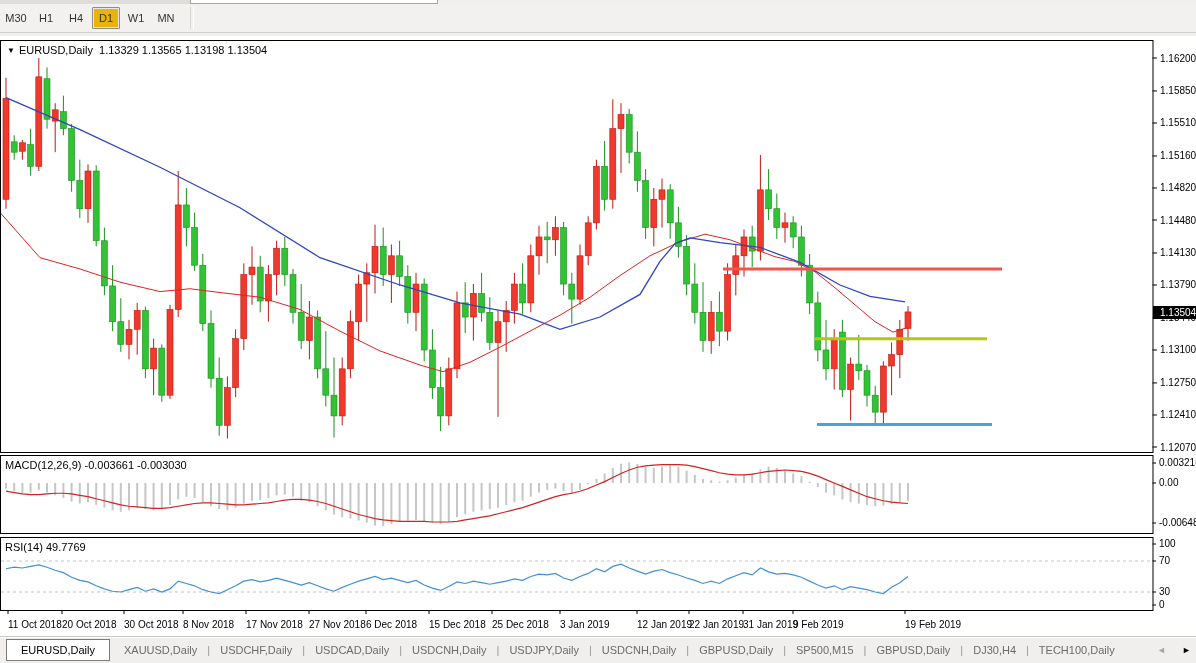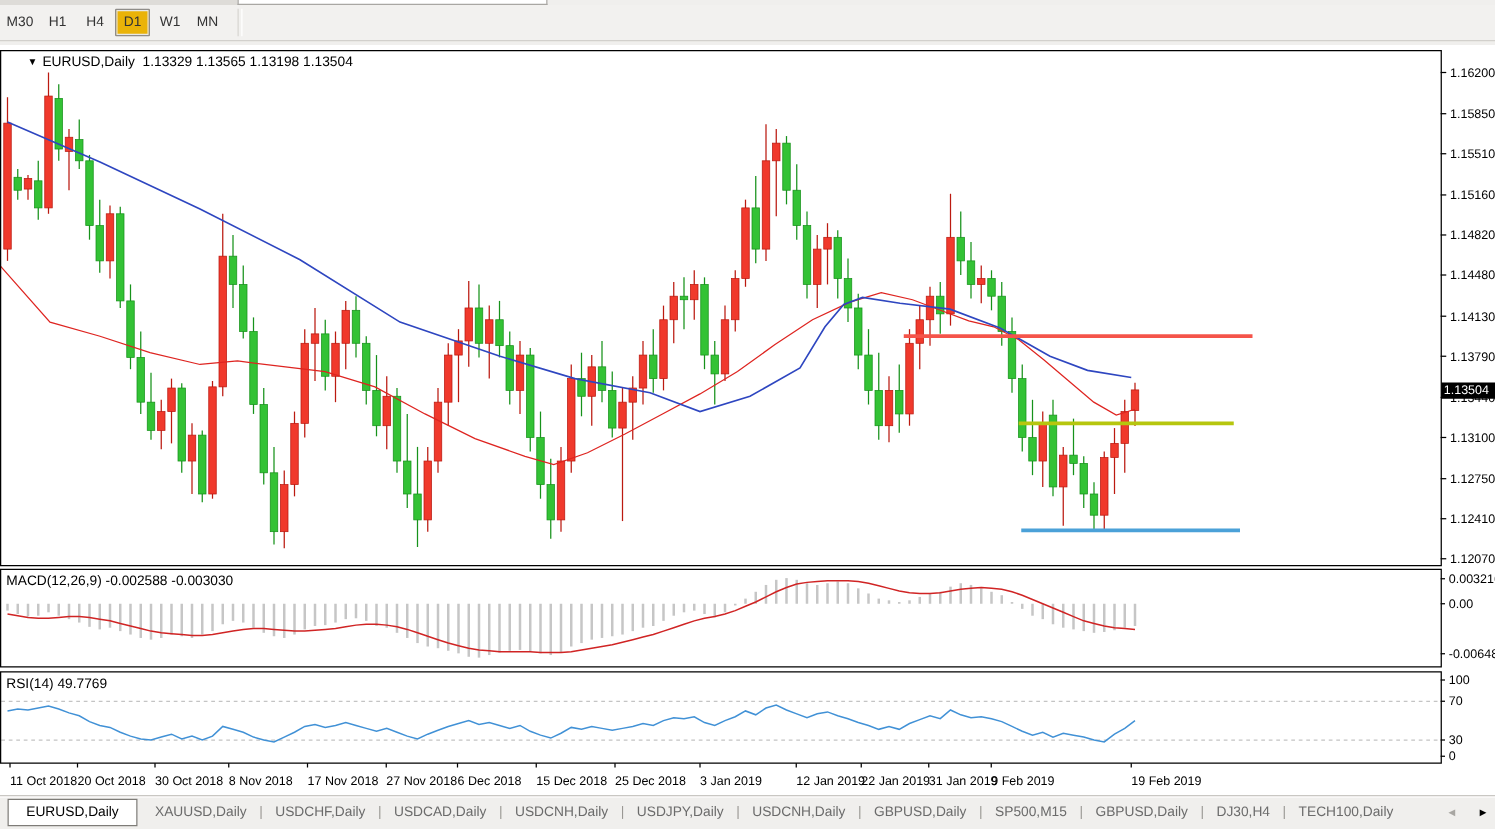--- a/index.html
+++ b/index.html
@@ -13,26 +13,26 @@
   #tf-toolbar{position:absolute;left:0;top:4px;width:1196px;height:29px;background:#f2f1ef;
     border-bottom:1px solid #d2d0cc;display:flex;align-items:center;padding-left:2px;box-sizing:border-box;}
   .tf-btn{width:26px;height:20px;line-height:20px;text-align:center;font-size:11px;color:#333;
     margin-right:2px;border:1px solid transparent;border-radius:1px;cursor:default;}
   .tf-btn.active{background:#eab308;border:1px solid #8f8d89;box-shadow:inset 0 0 0 1px #e8e8e6;}
   .tf-sep{width:2px;height:22px;margin-left:8px;border-left:1px solid #d8d6d2;border-right:1px solid #ffffff;}
   
   #chart-svg{position:absolute;left:0;top:36px;z-index:1;}
   
   .pane-label{position:absolute;z-index:2;font-size:11px;color:#000;white-space:nowrap;pointer-events:none;}
-  #symbol-line{left:22px;top:44px;z-index:2;}
+  #symbol-line{left:7px;top:44px;z-index:2;}
   #symbol-line .dd{display:inline-block;font-size:8px;vertical-align:1px;margin-right:4px;pointer-events:auto;}
   #macd-label{left:5px;top:459px;}
   #rsi-label{left:5px;top:541px;}
   #price-tag{position:absolute;left:1153px;top:306px;width:43px;height:13px;background:#000;color:#fff;
-    font-size:10px;line-height:13px;padding-left:2px;box-sizing:border-box;z-index:3;pointer-events:none;}
+    font-size:10px;line-height:13px;padding-left:7px;box-sizing:border-box;z-index:3;pointer-events:none;}
   
   #tab-bar{position:absolute;left:0;top:636px;width:1196px;height:27px;background:#f0efed;
     border-top:1px solid #c9c7c3;box-shadow:inset 0 1px 0 #ffffff;z-index:2;overflow:hidden;}
   #tab-strip{position:absolute;left:0;top:2px;height:22px;display:flex;align-items:center;white-space:nowrap;}
   .tab{font-size:11px;color:#6b6b6b;padding:0 10px;line-height:21px;cursor:default;}
   .tab.active{background:#ffffff;color:#000;border:1px solid #7e7c78;padding:0 14px;height:20px;line-height:20px;margin-left:6px;margin-right:4px;}
   .tab-sep{color:#9a9894;font-size:11px;}
   #tab-scroll{position:absolute;right:2px;top:4px;width:34px;height:18px;background:#f0efed;display:flex;align-items:center;justify-content:space-between;padding:0 3px;z-index:3;}
   .scroll-arrow{font-size:9px;line-height:18px;cursor:default;}
   #scroll-left{color:#a8a6a2;}
@@ -483,21 +483,21 @@
         <line x1="793" y1="610.5" x2="793" y2="614" stroke="#000" stroke-width="1"></line>
         <text x="793" y="628">9 Feb 2019</text>
         <line x1="905" y1="610.5" x2="905" y2="614" stroke="#000" stroke-width="1"></line>
         <text x="905" y="628">19 Feb 2019</text>
       </g>
     </svg>
 
   <div id="symbol-line" class="pane-label">
     <span class="dd">▼</span><span>EURUSD,Daily</span>&nbsp;&nbsp;<span>1.13329 1.13565 1.13198 1.13504</span>
   </div>
-  <div id="macd-label" class="pane-label">MACD(12,26,9) -0.002588 -0.003030</div>
+  <div id="macd-label" class="pane-label">MACD(12,26,9) -0.003661 -0.003030</div>
   <div id="rsi-label" class="pane-label">RSI(14) 49.7769</div>
   <div id="price-tag">1.13504</div>
 
   <div id="tab-bar">
     <div id="tab-strip">
         <span class="tab active">EURUSD,Daily</span>
         <span class="tab">XAUUSD,Daily</span>
         <span class="tab-sep">|</span>
         <span class="tab">USDCHF,Daily</span>
         <span class="tab-sep">|</span>

